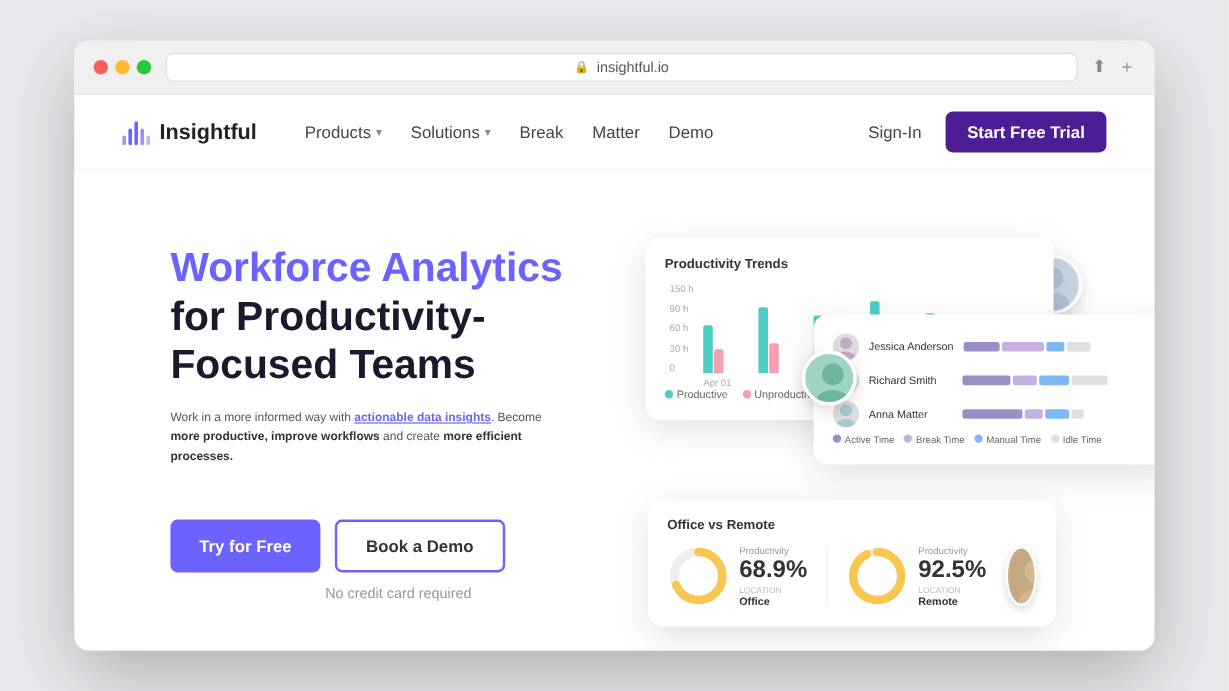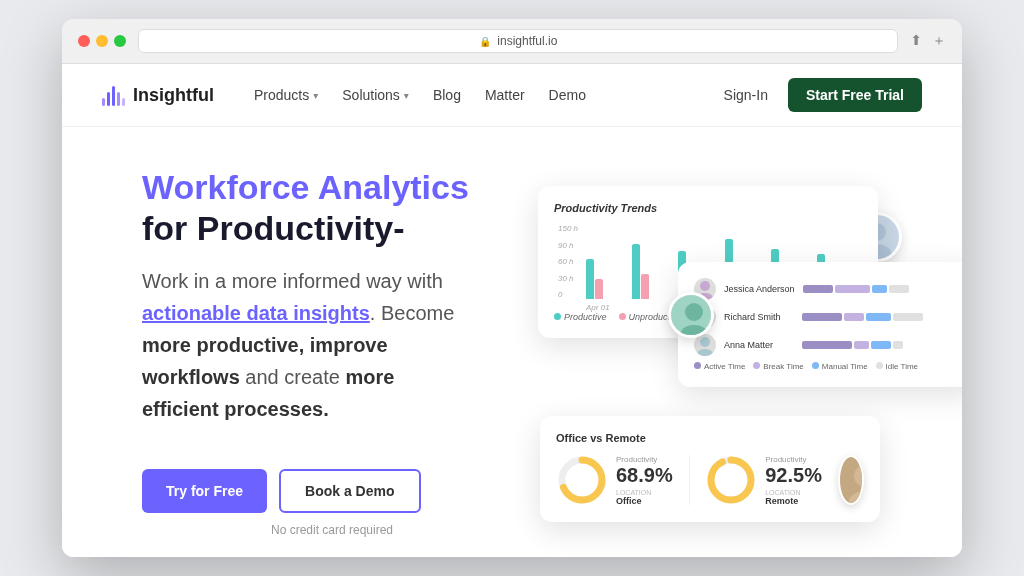--- a/index.html
+++ b/index.html
@@ -110,21 +110,21 @@
       display: flex;
       align-items: center;
       gap: 20px;
     }
     .signin-btn {
       font-size: 14px;
       color: #444;
       cursor: pointer;
     }
     .trial-btn {
-      background: #14532d;
+      background: #4c1d95;
       color: #fff;
       border: none;
       border-radius: 6px;
       padding: 9px 18px;
       font-size: 14px;
       font-weight: 600;
       cursor: pointer;
       text-align: right;
     }
     
@@ -144,21 +144,21 @@
       font-size: 34px;
       font-weight: 800;
       line-height: 1.2;
       color: #6c63ff;
       margin-bottom: 16px;
     }
     .hero-heading .black-text {
       color: #1a1a2e;
     }
     .hero-subtext {
-      font-size: 20px;
+      font-size: 10px;
       color: #555;
       line-height: 1.6;
       margin-bottom: 44px;
       max-width: 320px;
     }
     .hero-subtext .highlight {
       color: #6c63ff;
       font-weight: 600;
       text-decoration: underline;
       text-decoration-color: #6c63ff;
@@ -204,24 +204,23 @@
       height: 340px;
     }
     .dashboard-card {
       background: #fff;
       border-radius: 12px;
       box-shadow: 0 8px 30px rgba(0,0,0,0.12);
       padding: 16px;
       position: absolute;
     }
     .card-productivity {
-      top: 4px;
+      top: 16px;
       left: 0;
       width: 340px;
-      font-style: italic;
     }
     .card-activities {
       top: 80px;
       left: 140px;
       width: 300px;
     }
     .card-office {
       bottom: 0;
       left: 2px;
       width: 340px;
@@ -372,40 +371,41 @@
       <div class="nav-links">
         <span class="nav-link">
           <span>Products</span>
           <span class="chevron">▾</span>
         </span>
         <span class="nav-link">
           <span>Solutions</span>
           <span class="chevron">▾</span>
         </span>
         <span class="nav-link">
-          <span>Blog</span>
+          <span>Break</span>
         </span>
         <span class="nav-link">
           <span>Matter</span>
         </span>
         <span class="nav-link">
           <span>Demo</span>
         </span>
       </div>
       <div class="nav-right">
         <span class="signin-btn">Sign-In</span>
         <button class="trial-btn">Start Free Trial</button>
       </div>
     </nav>
 
     <section class="hero">
       <div class="hero-left">
         <h1 class="hero-heading">
           <span>Workforce Analytics</span><br>
           <span class="black-text">for Productivity-</span><br>
+          <span class="black-text">Focused Teams</span>
         </h1>
         <p class="hero-subtext">
           <span>Work in a more informed way with </span><span class="highlight">actionable data insights</span><span>. Become </span><span class="bold">more productive, improve workflows</span><span> and create </span><span class="bold">more efficient processes.</span>
         </p>
         <div class="hero-buttons">
           <button class="btn-primary">Try for Free</button>
           <button class="btn-secondary">Book a Demo</button>
         </div>
         <p class="no-cc">No credit card required</p>
       </div>

